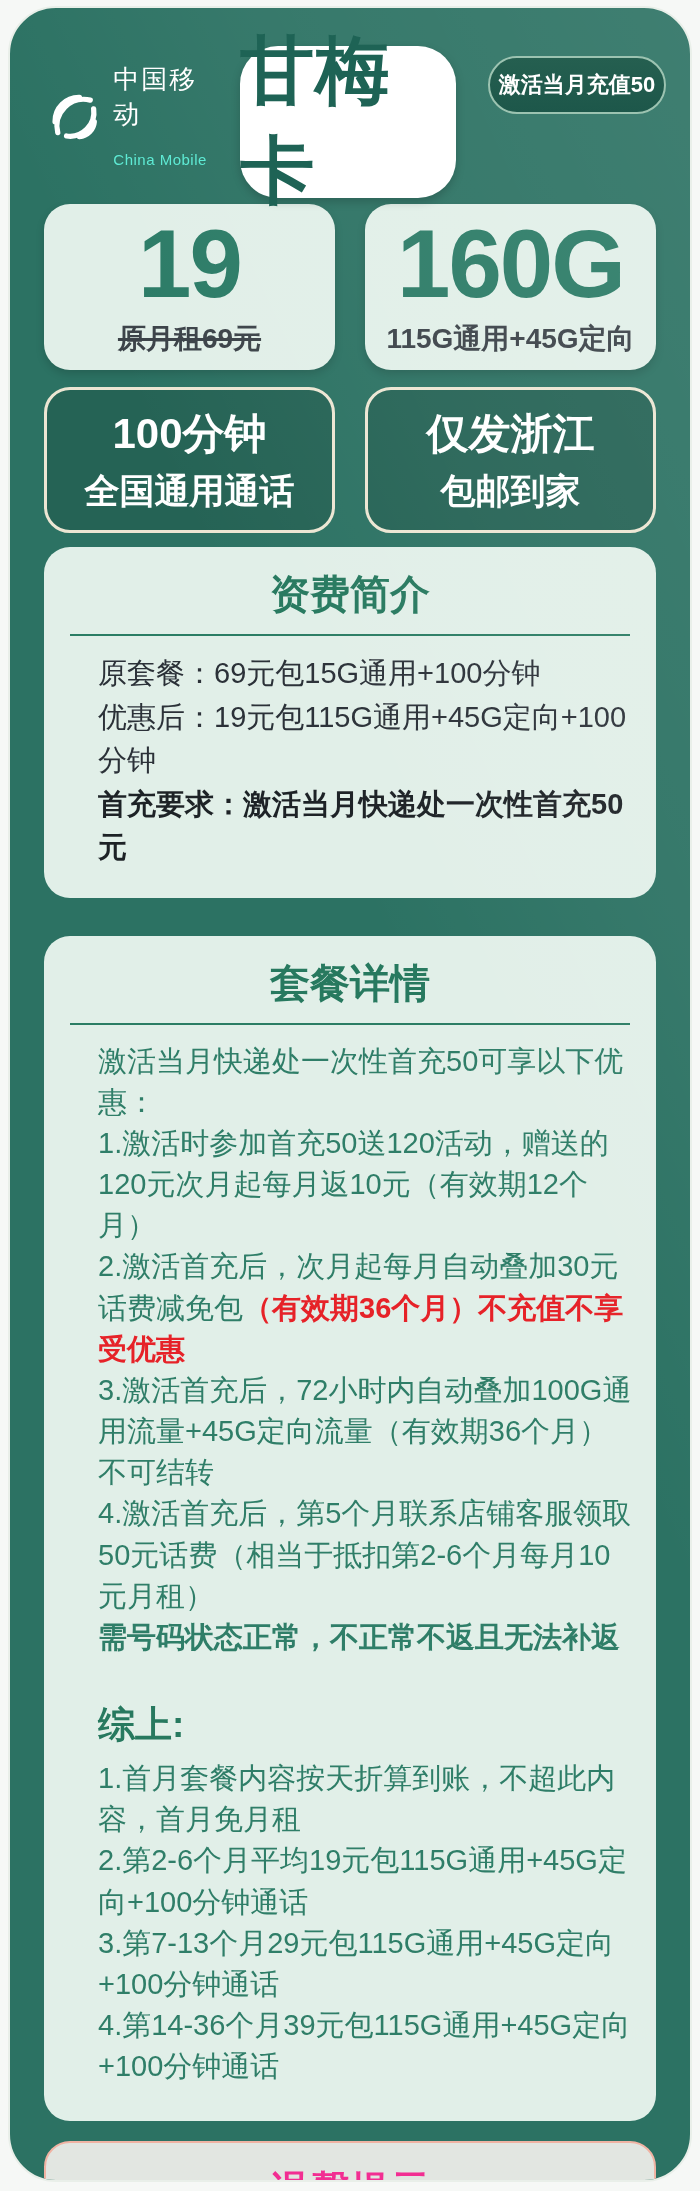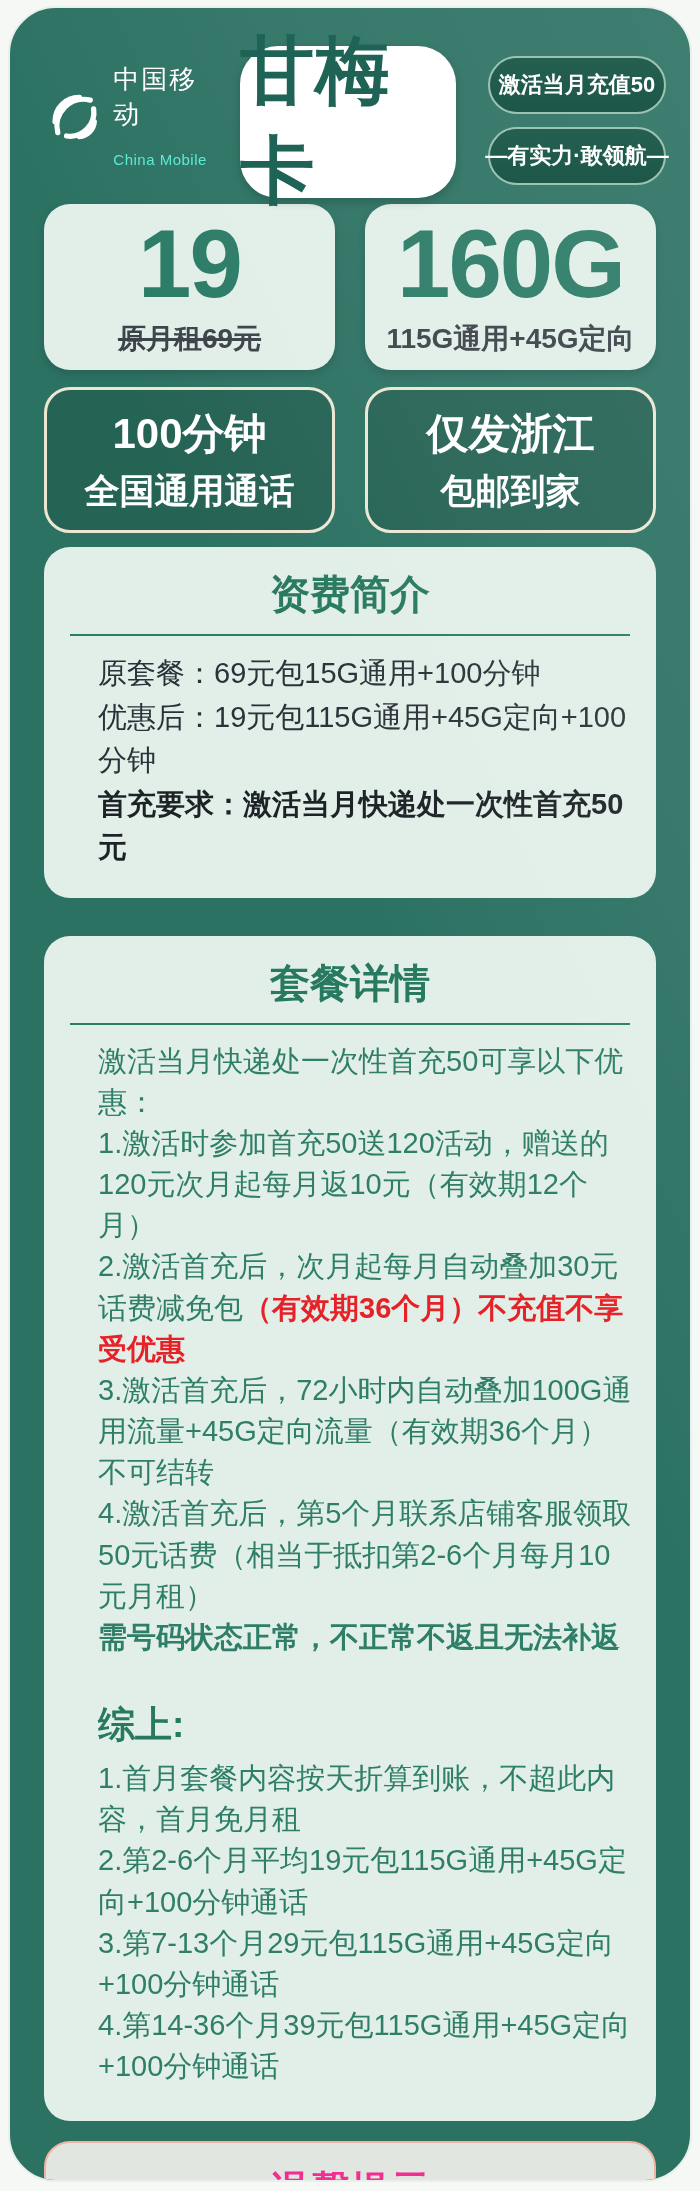--- a/index.html
+++ b/index.html
@@ -86,21 +86,20 @@
         <div>
           <div class="brand-cn">中国移动</div>
           <div class="brand-en">China Mobile</div>
         </div>
       </div>
       <div class="title-box">
         <span>甘梅卡</span>
       </div>
       <div class="pills">
         <div class="pill">激活当月充值50</div>
-        <div class="pill">—有实力·敢领航—</div>
       </div>
     </div>
 
     <div class="stats">
       <div class="stat">
         <div class="stat-value">19</div>
         <div class="stat-note strike">原月租69元</div>
       </div>
       <div class="stat">
         <div class="stat-value">160G</div>

